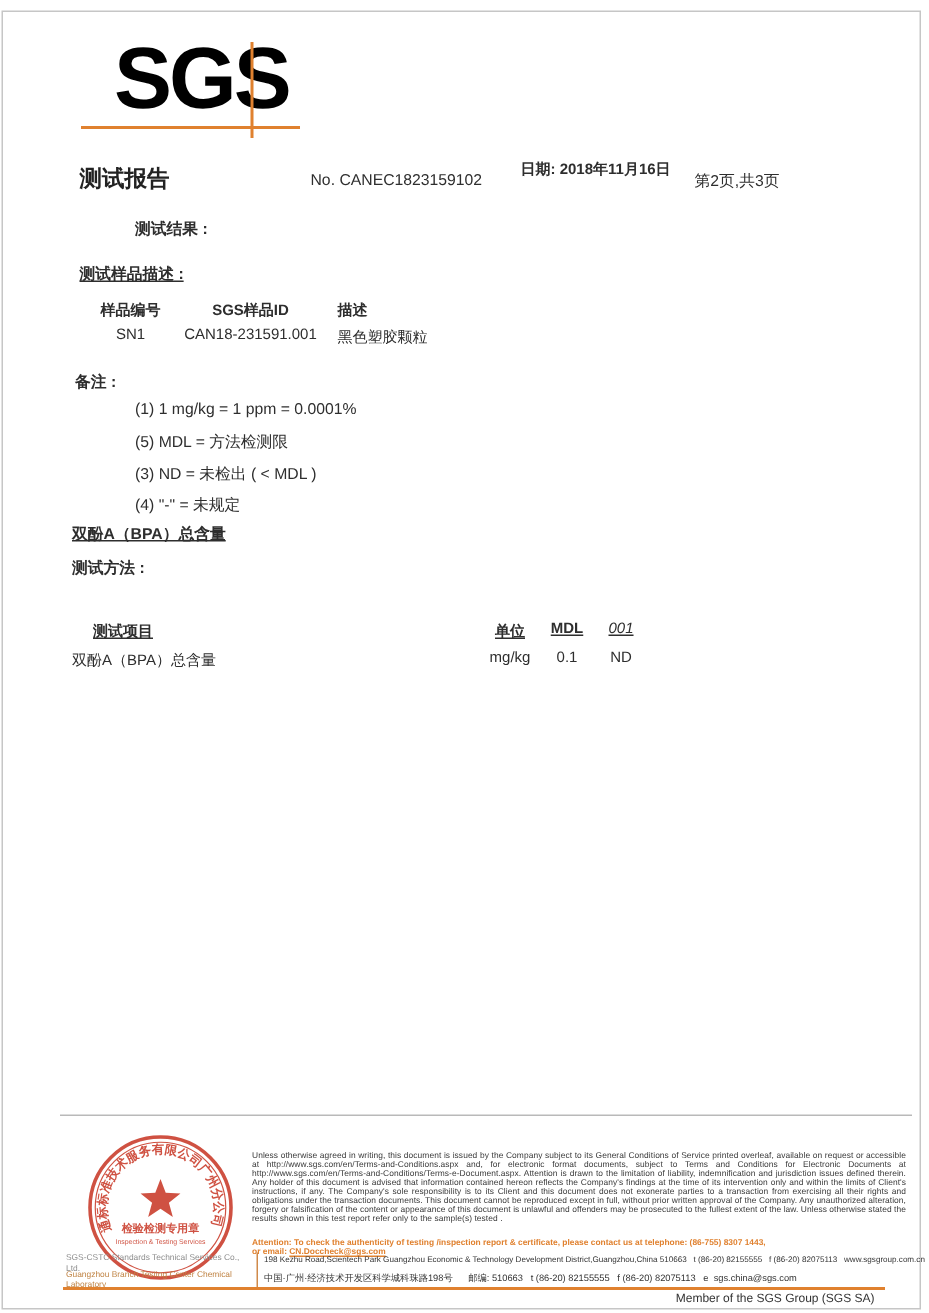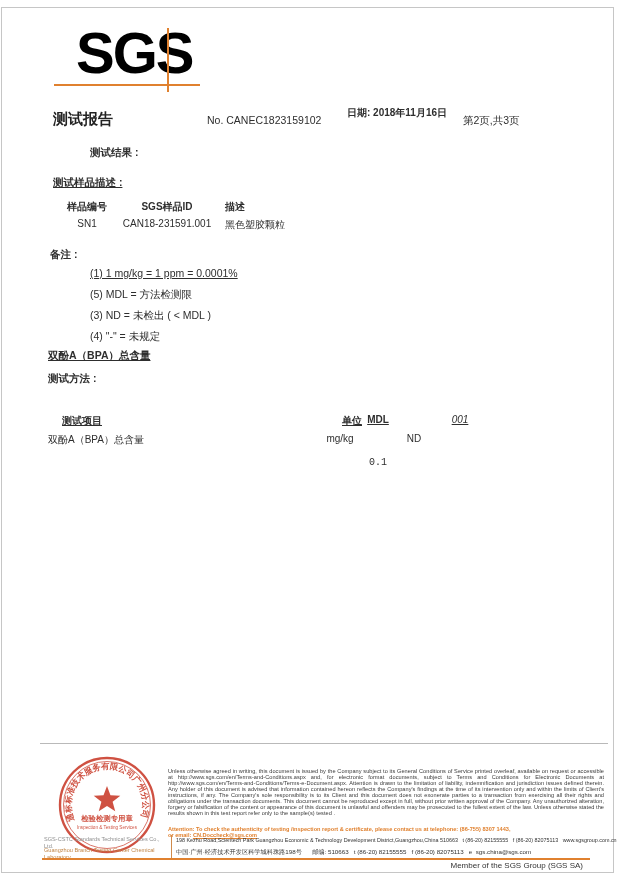--- a/index.html
+++ b/index.html
@@ -92,36 +92,36 @@
 
   <div class="cell hdr center" style="left:87px; top:200px;">样品编号</div>
   <div class="cell hdr center" style="left:167px; top:200px;">SGS样品ID</div>
   <div class="cell hdr" style="left:225px; top:200px;">描述</div>
 
   <div class="cell center" style="left:87px; top:218px;">SN1</div>
   <div class="cell center" style="left:167px; top:218px;">CAN18-231591.001</div>
   <div class="cell" style="left:225px; top:218px;">黑色塑胶颗粒</div>
 
   <div class="abs sec-label" style="left:50px; top:248px;">备注 :</div>
-  <div class="note-line" style="top:267px;text-decoration:underline;">(1) 1 mg/kg = 1 ppm = 0.0001%</div>
+  <div class="note-line" style="top:267px;">(1) 1 mg/kg = 1 ppm = 0.0001%</div>
   <div class="note-line" style="top:288px;">(5) MDL = 方法检测限</div>
   <div class="note-line" style="top:309px;">(3) ND = 未检出 ( &lt; MDL )</div>
   <div class="note-line" style="top:330px;">(4) "-" = 未规定</div>
 
   <div class="abs sec-label u" style="left:48px; top:349px;">双酚A（BPA）总含量</div>
   <div class="abs sec-label" style="left:48px; top:372px;">测试方法 :</div>
 
   <div class="cell rt-h u" style="left:62px; top:414px;">测试项目</div>
-  <div class="cell rt-h u center" style="left:340px; top:414px;margin-left:12px;">单位</div>
+  <div class="cell rt-h u center" style="left:340px; top:414px;">单位</div>
   <div class="cell rt-h u center" style="left:378px; top:414px;">MDL</div>
-  <div class="cell u italic center" style="left:414px; top:414px;margin-left:46px;">001</div>
+  <div class="cell u italic center" style="left:414px; top:414px;">001</div>
 
   <div class="cell" style="left:48px; top:433px;">双酚A（BPA）总含量</div>
   <div class="cell center" style="left:340px; top:433px;">mg/kg</div>
-  <div class="cell center" style="left:378px; top:457px;font-family:Liberation Mono, monospace;">0.1</div>
+  <div class="cell center" style="left:378px; top:433px;">0.1</div>
   <div class="cell center" style="left:414px; top:433px;">ND</div>
 
   <div class="foot-divider"></div>
 
   <div class="legal">Unless otherwise agreed in writing, this document is issued by the Company subject to its General Conditions of Service printed overleaf, available on request or accessible at http://www.sgs.com/en/Terms-and-Conditions.aspx and, for electronic format documents, subject to Terms and Conditions for Electronic Documents at http://www.sgs.com/en/Terms-and-Conditions/Terms-e-Document.aspx. Attention is drawn to the limitation of liability, indemnification and jurisdiction issues defined therein. Any holder of this document is advised that information contained hereon reflects the Company's findings at the time of its intervention only and within the limits of Client's instructions, if any. The Company's sole responsibility is to its Client and this document does not exonerate parties to a transaction from exercising all their rights and obligations under the transaction documents. This document cannot be reproduced except in full, without prior written approval of the Company. Any unauthorized alteration, forgery or falsification of the content or appearance of this document is unlawful and offenders may be prosecuted to the fullest extent of the law. Unless otherwise stated the results shown in this test report refer only to the sample(s) tested .</div>
   <div class="attention">
     <span>Attention: To check the authenticity of testing /inspection report &amp; certificate, please contact us at telephone: (86-755) 8307 1443,</span><br>
     <span>or email: </span><span class="email">CN.Doccheck@sgs.com</span>
   </div>
 

